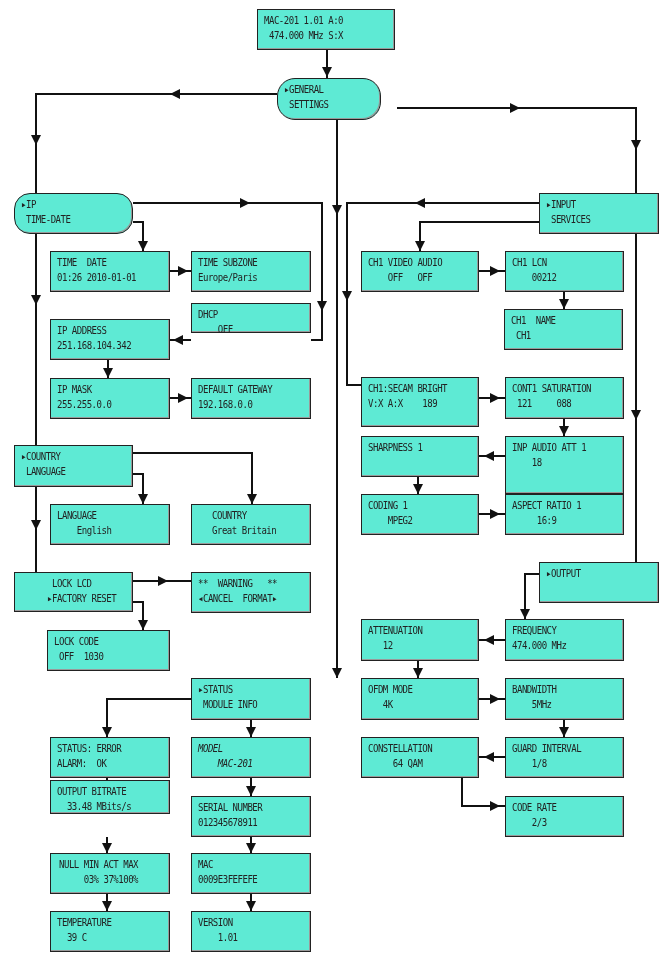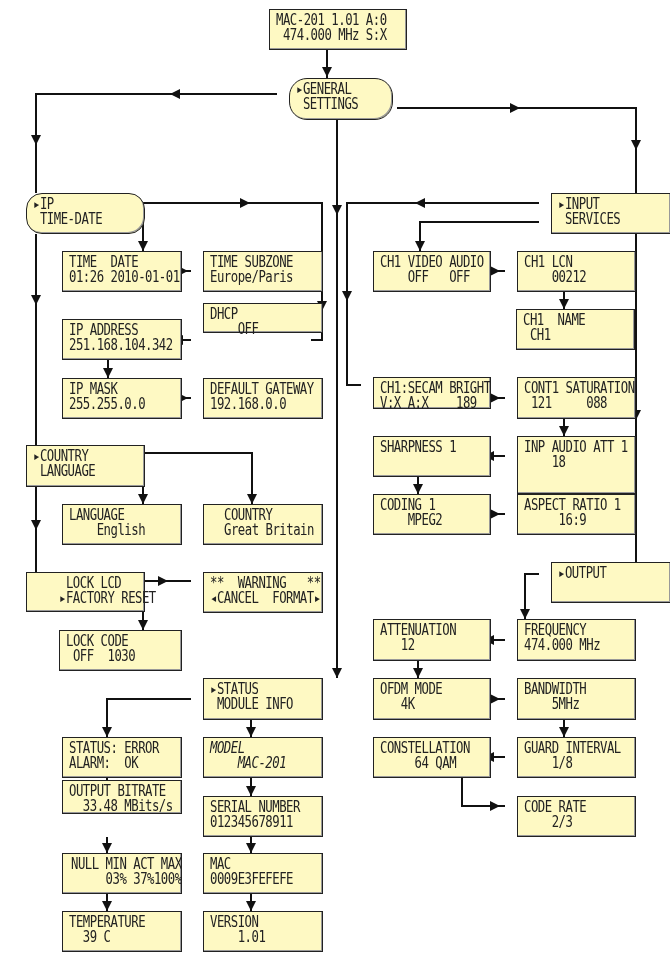--- a/index.html
+++ b/index.html
@@ -1,26 +1,25 @@
 <!DOCTYPE html>
 <html><head>
 <meta charset="utf-8">
 <style>
   html, body { margin: 0; padding: 0; background: #ffffff; }
   body { width: 670px; height: 961px; position: relative; overflow: hidden; font-family: "DejaVu Sans Mono", monospace; }
   #wires { position: absolute; left: 0; top: 0; width: 670px; height: 961px; }
   .lcd {
     position: absolute; box-sizing: border-box;
-    border: 1.5px solid #222; background: #fef9c3;
+    border: 1.5px solid #222; background: #5eead4;
     box-shadow: inset -1px -1px 0 #999;
     font-family: "DejaVu Sans Mono", monospace;
-    font-size: 15px; line-height: 15px; color: #222;
+    font-size: 11px; line-height: 15px; color: #222;
     padding: 3px 0 0 6px; white-space: pre; letter-spacing: -0.6px;
     transform-origin: left top;
-    margin-left: 12px;
   }
   .lcd .ln { display: block; transform: scaleX(0.82); transform-origin: left center; }
 </style>
 </head>
 <body>
 
 <svg id="wires" xmlns="http://www.w3.org/2000/svg">
     <polyline points="327,50 327,78" fill="none" stroke="#111" stroke-width="2"></polyline>
     <polygon points="322,67 332,67 327,77" fill="#111"></polygon>
     <polyline points="277,94 36,94 36,193" fill="none" stroke="#111" stroke-width="2"></polyline>
@@ -132,21 +131,21 @@
     <div class="lcd" style="left: 50px; top: 853px; width: 120px; height: 41px; padding-left: 8px;"><span class="ln">NULL MIN ACT MAX</span><span class="ln">     03% 37%100%</span></div>
     <div class="lcd" style="left: 50px; top: 911px; width: 120px; height: 41px;"><span class="ln">TEMPERATURE</span><span class="ln">  39 C</span></div>
     <div class="lcd" style="left: 191px; top: 737px; width: 120px; height: 41px; font-style: italic;"><span class="ln">MODEL</span><span class="ln">    MAC-201</span></div>
     <div class="lcd" style="left: 191px; top: 796px; width: 120px; height: 41px;"><span class="ln">SERIAL NUMBER</span><span class="ln">012345678911</span></div>
     <div class="lcd" style="left: 191px; top: 853px; width: 120px; height: 41px;"><span class="ln">MAC</span><span class="ln">0009E3FEFEFE</span></div>
     <div class="lcd" style="left: 191px; top: 911px; width: 120px; height: 41px;"><span class="ln">VERSION</span><span class="ln">    1.01</span></div>
     <div class="lcd" style="left: 539px; top: 193px; width: 120px; height: 41px;"><span class="ln">▸INPUT</span><span class="ln"> SERVICES</span></div>
     <div class="lcd" style="left: 361px; top: 251px; width: 118px; height: 41px;"><span class="ln">CH1 VIDEO AUDIO</span><span class="ln">    OFF   OFF</span></div>
     <div class="lcd" style="left: 505px; top: 251px; width: 119px; height: 41px;"><span class="ln">CH1 LCN</span><span class="ln">    00212</span></div>
     <div class="lcd" style="left: 504px; top: 309px; width: 119px; height: 41px;"><span class="ln">CH1  NAME</span><span class="ln"> CH1</span></div>
-    <div class="lcd" style="left: 361px; top: 377px; width: 118px; height: 32px;"><span class="ln">CH1:SECAM BRIGHT</span><span class="ln">V:X A:X    189</span></div>
+    <div class="lcd" style="left: 361px; top: 377px; width: 118px; height: 50px;"><span class="ln">CH1:SECAM BRIGHT</span><span class="ln">V:X A:X    189</span></div>
     <div class="lcd" style="left: 505px; top: 377px; width: 119px; height: 42px;"><span class="ln">CONT1 SATURATION</span><span class="ln"> 121     088</span></div>
     <div class="lcd" style="left: 361px; top: 436px; width: 118px; height: 41px;"><span class="ln">SHARPNESS 1</span><span class="ln">&nbsp;</span></div>
     <div class="lcd" style="left: 505px; top: 436px; width: 119px; height: 58px;"><span class="ln">INP AUDIO ATT 1</span><span class="ln">    18</span></div>
     <div class="lcd" style="left: 361px; top: 494px; width: 118px; height: 41px;"><span class="ln">CODING 1</span><span class="ln">    MPEG2</span></div>
     <div class="lcd" style="left: 505px; top: 494px; width: 119px; height: 41px;"><span class="ln">ASPECT RATIO 1</span><span class="ln">     16:9</span></div>
     <div class="lcd" style="left: 539px; top: 562px; width: 120px; height: 41px;"><span class="ln">▸OUTPUT</span><span class="ln">&nbsp;</span></div>
     <div class="lcd" style="left: 361px; top: 619px; width: 118px; height: 42px;"><span class="ln">ATTENUATION</span><span class="ln">   12</span></div>
     <div class="lcd" style="left: 505px; top: 619px; width: 119px; height: 42px;"><span class="ln">FREQUENCY</span><span class="ln">474.000 MHz</span></div>
     <div class="lcd" style="left: 361px; top: 678px; width: 118px; height: 42px;"><span class="ln">OFDM MODE</span><span class="ln">   4K</span></div>
     <div class="lcd" style="left: 505px; top: 678px; width: 119px; height: 42px;"><span class="ln">BANDWIDTH</span><span class="ln">    5MHz</span></div>

